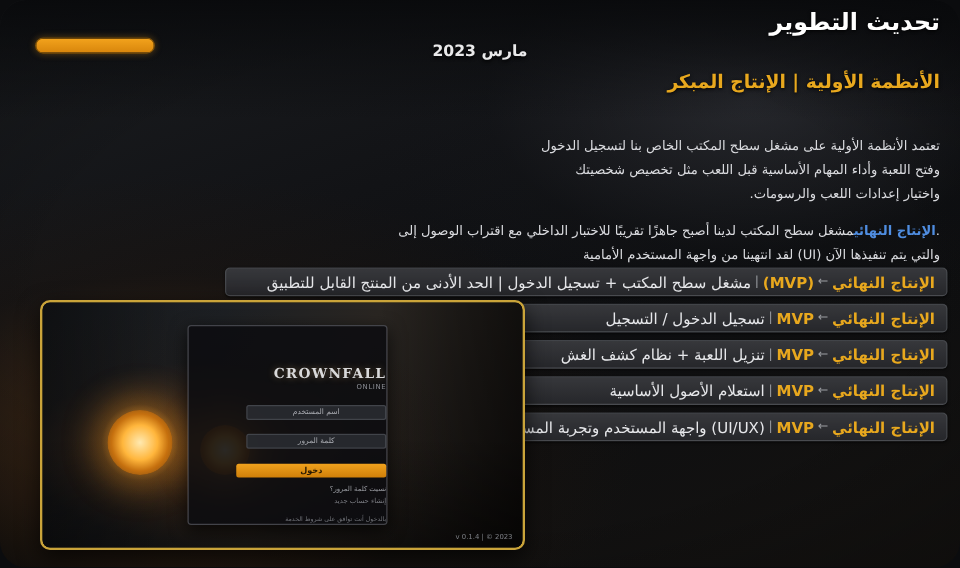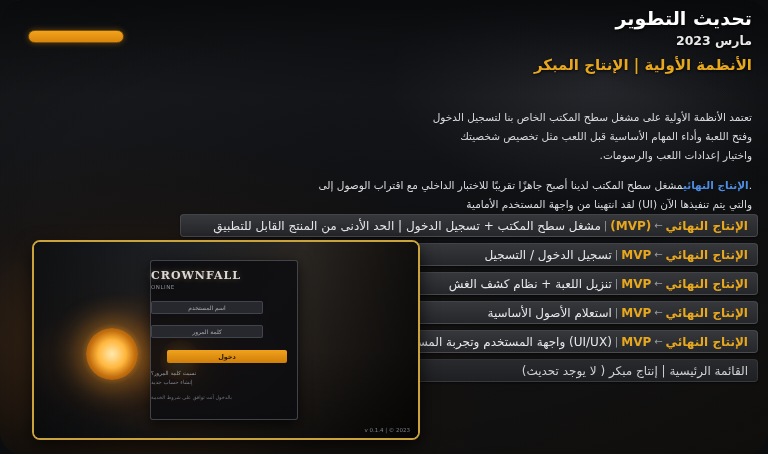--- a/index.html
+++ b/index.html
@@ -49,20 +49,21 @@
     letter-spacing: 0px;
     line-height: 24px;
     text-shadow: 0 1px 3px rgba(0,0,0,0.9);
   }
   .subtitle {
     color: #e9e9ea;
     font-size: 12.5px;
     font-weight: bold;
     margin-top: 3px;
     text-shadow: 0 1px 3px rgba(0,0,0,0.9);
+    text-align: center;
   }
 
   
   .progress-pill {
     top: 30px; left: 28px;
     width: 96px; height: 13px;
     border-radius: 7px;
     background: linear-gradient(180deg, #f2a21c 0%, #d8860c 100%);
     border: 1px solid #7a4f08;
     box-shadow: 0 0 6px rgba(240,160,30,0.35);
@@ -153,27 +154,27 @@
     background: radial-gradient(circle, #ffe9b0 0%, #ffb63c 38%, #c5700f 62%, rgba(120,60,10,0.2) 100%);
     box-shadow: 0 0 26px 10px rgba(255,165,45,0.35);
   }
   .lamp.a { left: 52px; top: 86px; width: 52px; height: 52px; }
   .lamp.b { left: 126px; top: 98px; width: 40px; height: 40px; }
 
   
   .dialog {
     position: absolute;
     left: 116px; top: 18px;
-    width: 148px; height: 160px;
+    width: 160px; height: 160px;
     background: rgba(12,13,16,0.88);
     border: 1px solid rgba(120,122,130,0.5);
     border-radius: 3px;
     box-shadow: 0 4px 14px rgba(0,0,0,0.7);
-    display: flex; flex-direction: column; align-items: flex-end;
-    padding-top: 8px;
+    display: flex; flex-direction: column; align-items: flex-start;
+    padding-top: 31px;
   }
   .dialog-logo {
     color: #d9d9da;
     font-size: 11px;
     letter-spacing: 1px;
     font-family: "DejaVu Serif", "Liberation Serif", serif;
     font-weight: bold;
     text-shadow: 0 0 6px rgba(255,200,120,0.35);
   }
   .dialog-sub {
@@ -263,23 +264,20 @@
       <span class="sep">|</span>
       <span class="r-text">استعلام الأصول الأساسية</span>
     </div>
     <div class="row">
       <span class="r-text tag-final">الإنتاج النهائي</span>
       <span class="sep">←</span>
       <span class="r-text tag-mvp">MVP</span>
       <span class="sep">|</span>
       <span class="r-text">(UI/UX) واجهة المستخدم وتجربة المستخدم</span>
     </div>
-    <div class="row dim">
-      <span class="r-text">القائمة الرئيسية | إنتاج مبكر ( لا يوجد تحديث)</span>
-    </div>
   </div>
 
   <div class="layer shot">
     <div class="shot-bg"></div>
     <div class="lamp a"></div>
     <div class="lamp b"></div>
 
     <div class="dialog">
       <div class="dialog-logo">CROWNFALL</div>
       <div class="dialog-sub">ONLINE</div>

